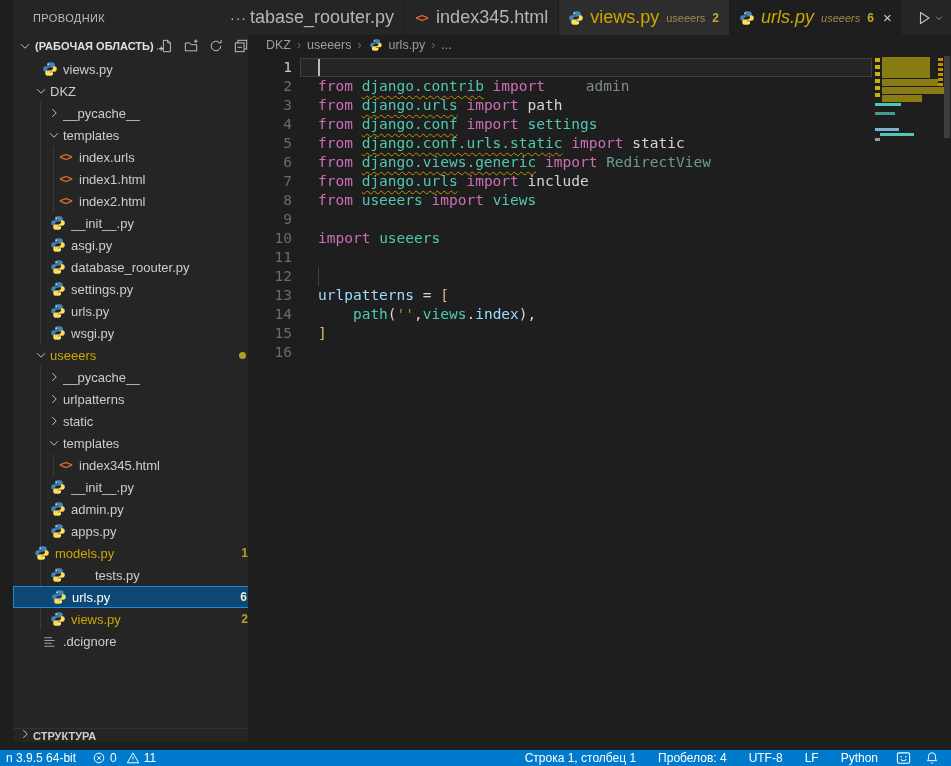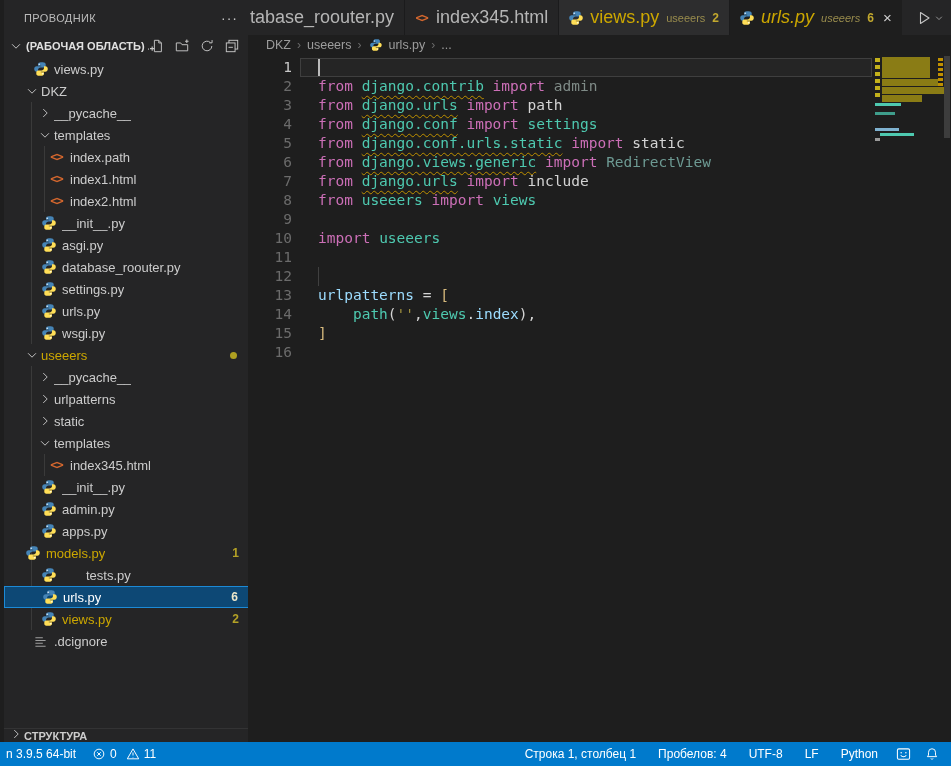--- a/index.html
+++ b/index.html
@@ -1,21 +1,21 @@
 <!DOCTYPE html>
 <html><head>
 <meta charset="utf-8">
 <style>
   html,body{margin:0;padding:0;background:#111;}
   .app{position:relative;width:951px;height:766px;overflow:hidden;background:#1e1e1e;
        font-family:"Liberation Sans",sans-serif;color:#cccccc;-webkit-font-smoothing:antialiased;}
   .app *{box-sizing:border-box;}
 
   
-  .sidebar{position:absolute;left:4px;top:0;width:248px;height:742px;background:#252526;overflow:hidden;}
+  .sidebar{position:absolute;left:13px;top:0;width:248px;height:742px;background:#252526;overflow:hidden;}
   .explorer-header{height:35px;display:flex;align-items:center;padding:0 14px 0 20px;}
   .explorer-title{font-size:11px;color:#bbbbbb;letter-spacing:.4px;flex:1;}
   .more-dots{color:#c5c5c5;font-size:14px;letter-spacing:1px;cursor:pointer;}
   .section-header{height:22px;display:flex;align-items:center;padding:0 8px 0 4px;font-weight:bold;}
   .section-label{font-size:11px;color:#e0e0e0;white-space:nowrap;overflow:hidden;flex:1;margin-left:2px;}
   .section-actions{display:flex;align-items:center;gap:9px;margin-right:4px;}
   .sec-ic{width:16px;height:16px;display:flex;align-items:center;justify-content:center;cursor:pointer;}
   .chev{width:16px;height:16px;display:flex;align-items:center;justify-content:center;flex:none;}
 
   .tree{position:absolute;left:0;top:58px;right:0;}
@@ -63,31 +63,31 @@
   .cursor{position:absolute;left:70px;top:4px;width:1.5px;height:17px;background:#bbbbbb;}
   .gutter{position:absolute;left:0;top:3px;width:44px;text-align:right;color:#6b6b6b;}
   .gutter div{height:19px;}
   .gutter .cur{color:#c8c8c8;}
   .code{position:absolute;left:70px;top:3px;white-space:pre;}
   .code div{height:19px;}
   .tk-k{color:#CC6FB7;}
   .tk-m{color:#4EC9B0;text-decoration:underline wavy #BF9000 1px;text-underline-offset:4px;}
   .tk-t{color:#4EC9B0;}
   .tk-w{color:#D4D4D4;}
-  .tk-d{color:#7F8B87;}
+  .tk-d{color:#7F8B87;margin-left:32px;}
   .tk-x{color:#6D9A93;}
   .tk-v{color:#9CDCFE;}
   .tk-s{color:#9E8F3D;}
   .tk-b{color:#D7BA7D;}
   .indent-guide{position:absolute;left:70px;top:212px;width:1px;height:19px;background:#404040;}
   .minimap{position:absolute;left:624px;top:0;width:79px;height:100%;}
   .minimap div{position:absolute;}
 
   
-  .statusbar{position:absolute;left:0;right:0;bottom:0;height:24px;background:#007ACC;color:#ffffff;
+  .statusbar{position:absolute;left:0;right:0;bottom:0;height:16px;background:#007ACC;color:#ffffff;
       display:flex;align-items:center;font-size:12px;}
   .sb-left{display:flex;align-items:center;gap:8px;padding-left:2px;flex:1;}
   .sb-right{display:flex;align-items:center;gap:14px;padding-right:12px;}
   .sb-item{display:flex;align-items:center;gap:4px;padding:0 4px;cursor:pointer;white-space:nowrap;}
   .sb-ic{display:flex;align-items:center;}
   .html-ic{color:#D6682E;font-weight:bold;font-size:12px;letter-spacing:-1px;font-family:"DejaVu Sans Mono",monospace;}
 </style>
 </head>
 <body>
 
@@ -171,21 +171,21 @@
             <svg width="14" height="14" viewBox="0 0 16 16" stroke="#c5c5c5" fill="none" stroke-width="1.1">
               <path d="M3.5 6 8 10.5 12.5 6"></path>
             </svg>
           </span>
           <span class="row-label">templates</span>
         </div>
         <div class="row" style="padding-left: 44px;">
           <span class="file-ic">
             <span class="html-ic">&lt;&gt;</span>
           </span>
-          <span class="row-label">index.path</span>
+          <span class="row-label">index.urls</span>
         </div>
         <div class="row" style="padding-left: 44px;">
           <span class="file-ic">
             <span class="html-ic">&lt;&gt;</span>
           </span>
           <span class="row-label">index1.html</span>
         </div>
         <div class="row" style="padding-left: 44px;">
           <span class="file-ic">
             <span class="html-ic">&lt;&gt;</span>

